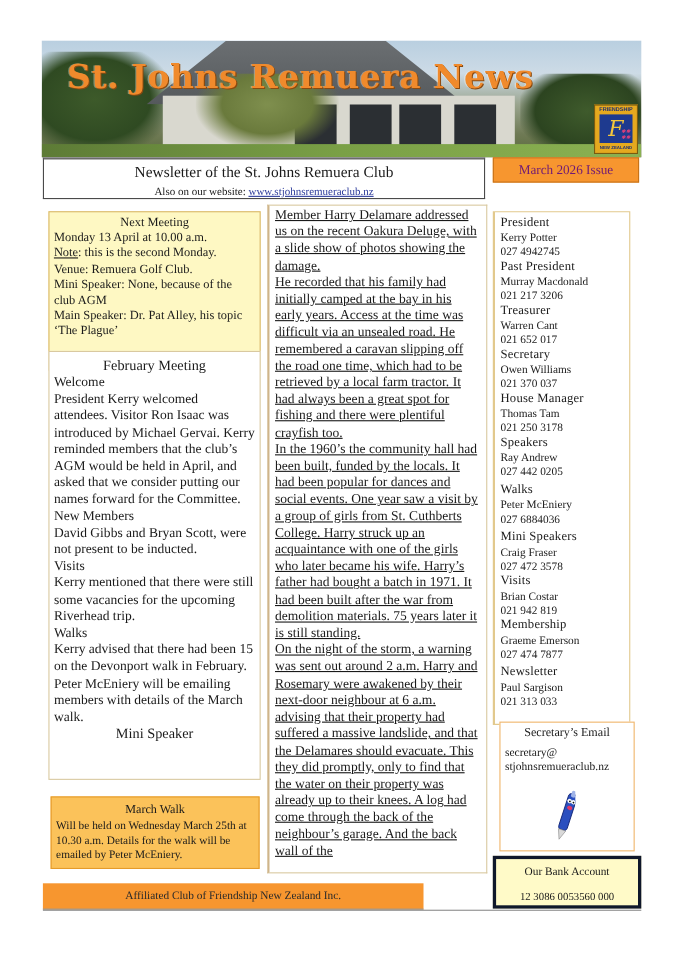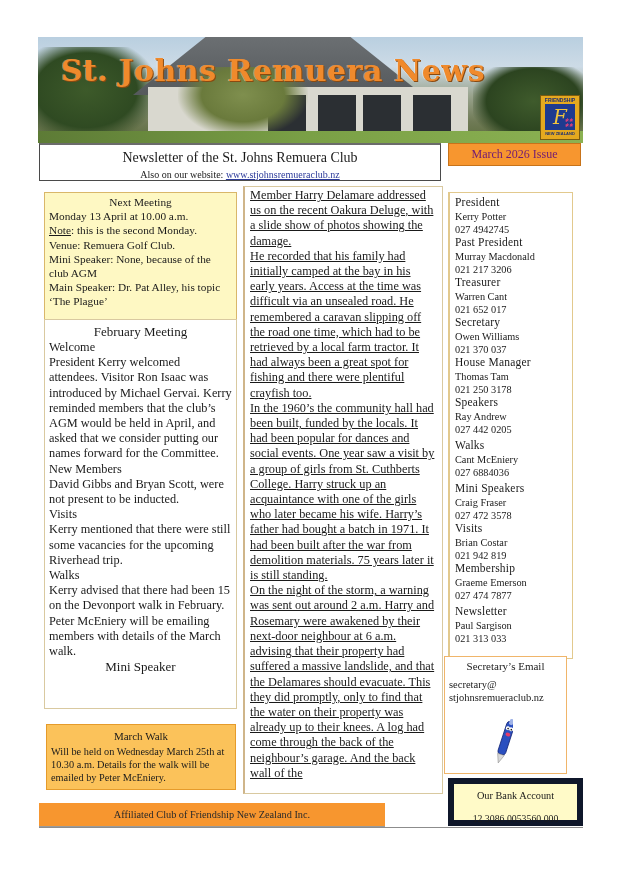--- a/index.html
+++ b/index.html
@@ -113,32 +113,32 @@
     
     .officers {
       position: absolute; left: 448px; top: 170px; width: 125px; height: 467px;
       background: #fff; border: 1px solid #e2c98d; border-left: 2px solid #e2c98d;
       padding: 3px 5px; font-size: 10.3px; line-height: 13.2px; margin-top: 22px;
     }
     .officers .role { font-size: 11.5px; line-height: 13.6px; letter-spacing: 0.2px; }
     .officers .gap { margin-top: 3px; }
 
     .sec-email {
-      position: absolute; left: 444px; top: 656px; width: 123px; height: 118px;
+      position: absolute; left: 454px; top: 656px; width: 123px; height: 118px;
       background: #fff; border: 1px solid #f0b56a;
       padding: 3px 4px; font-size: 10.5px; line-height: 13px;
     }
     .sec-email .hd { text-align: center; font-size: 11px; margin-bottom: 5px; }
     .pen {
       position: absolute; left: 52px; top: 60px; width: 16px; height: 50px;
     }
 
     .bank {
       position: absolute; left: 448px; top: 778px; width: 135px; height: 48px;
-      background: #fffac8; border: 6px solid #0f172a;
+      background: #fffac8; border: 3px solid #0f172a;
       text-align: center; font-size: 10.3px;
     }
     .bank .hd { margin-top: 5px; line-height: 14px; }
     .bank .num { margin-top: 10px; line-height: 12px; font-size: 9.8px; }
 
     
     .footer {
       position: absolute; left: 39px; top: 803px; width: 346px; height: 24px;
       background: #f7962f; border-bottom: 1px solid #9a9a9a;
       text-align: center; font-size: 10.3px; line-height: 24px; color: #2a2a2a;
@@ -241,21 +241,21 @@
     <div>Thomas Tam</div>
     <div>021 250 3178</div>
   </div>
   <div>
     <div class="role">Speakers</div>
     <div>Ray Andrew</div>
     <div>027 442 0205</div>
   </div>
   <div class="gap">
     <div class="role">Walks</div>
-    <div>Cant McEniery</div>
+    <div>Peter McEniery</div>
     <div>027 6884036</div>
   </div>
   <div class="gap">
     <div class="role">Mini Speakers</div>
     <div>Craig Fraser</div>
     <div>027 472 3578</div>
   </div>
   <div>
     <div class="role">Visits</div>
     <div>Brian Costar</div>

